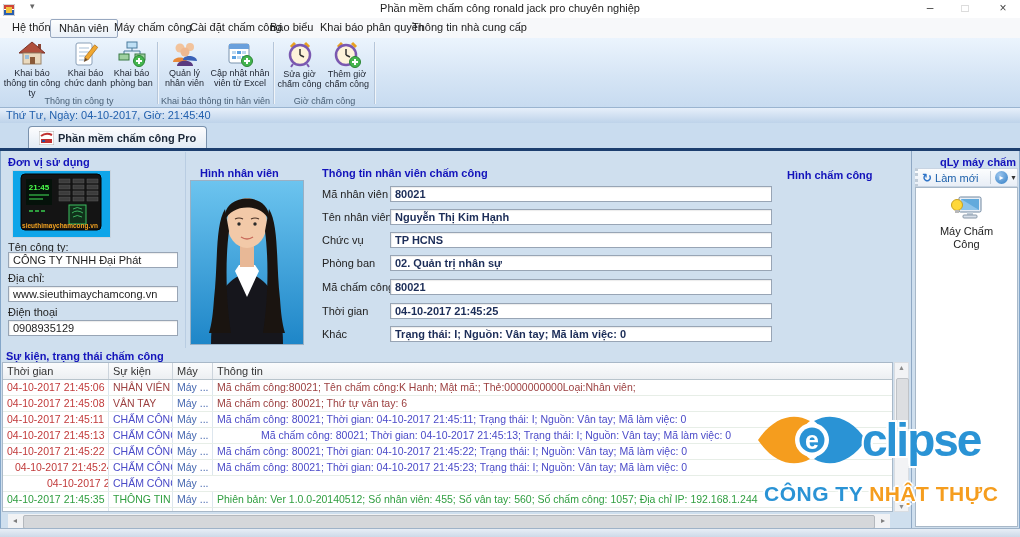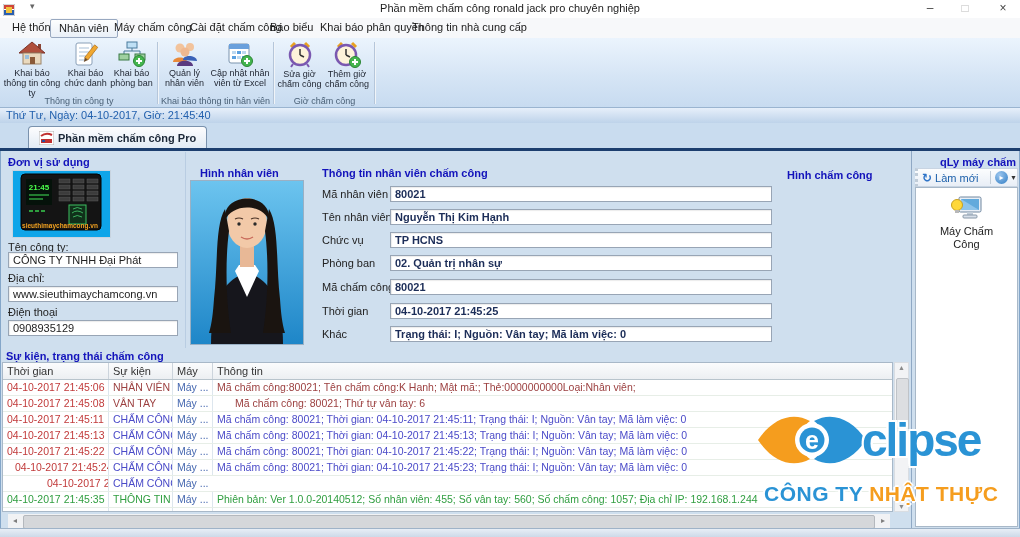--- a/index.html
+++ b/index.html
@@ -347,33 +347,33 @@
     <div class="evrow">
       <span style="color: rgb(193, 58, 58);">04-10-2017 21:45:06</span>
       <span style="color: rgb(156, 64, 64);">NHÂN VIÊN</span>
       <span style="color: rgb(70, 104, 176);">Máy ...</span>
       <span style="color: rgb(156, 64, 64);">Mã chấm công:80021; Tên chấm công:K Hanh; Mật mã:; Thẻ:0000000000Loại:Nhân viên;</span>
     </div>
     <div class="evrow">
       <span style="color: rgb(193, 58, 58);">04-10-2017 21:45:08</span>
       <span style="color: rgb(156, 64, 64);">VÂN TAY</span>
       <span style="color: rgb(70, 104, 176);">Máy ...</span>
-      <span style="color: rgb(156, 64, 64); margin-left: 18px;">Mã chấm công: 80021; Thứ tự vân tay: 6</span>
+      <span style="color: rgb(156, 64, 64);">Mã chấm công: 80021; Thứ tự vân tay: 6</span>
     </div>
     <div class="evrow">
       <span style="color: rgb(193, 58, 58);">04-10-2017 21:45:11</span>
       <span style="color: rgb(74, 74, 200);">CHẤM CÔNG</span>
       <span style="color: rgb(70, 104, 176);">Máy ...</span>
       <span style="color: rgb(74, 74, 200);">Mã chấm công: 80021; Thời gian: 04-10-2017 21:45:11; Trạng thái: I; Nguồn: Vân tay; Mã làm việc: 0</span>
     </div>
     <div class="evrow">
       <span style="color: rgb(193, 58, 58);">04-10-2017 21:45:13</span>
       <span style="color: rgb(74, 74, 200);">CHẤM CÔNG</span>
       <span style="color: rgb(70, 104, 176);">Máy ...</span>
-      <span style="color: rgb(74, 74, 200);">Mã chấm công: 80021; Thời gian: 04-10-2017 21:45:13; Trạng thái: I; Nguồn: Vân tay; Mã làm việc: 0</span>
+      <span style="color: rgb(74, 74, 200); margin-left: 44px;">Mã chấm công: 80021; Thời gian: 04-10-2017 21:45:13; Trạng thái: I; Nguồn: Vân tay; Mã làm việc: 0</span>
     </div>
     <div class="evrow">
       <span style="color: rgb(193, 58, 58);">04-10-2017 21:45:22</span>
       <span style="color: rgb(74, 74, 200);">CHẤM CÔNG</span>
       <span style="color: rgb(70, 104, 176);">Máy ...</span>
       <span style="color: rgb(74, 74, 200);">Mã chấm công: 80021; Thời gian: 04-10-2017 21:45:22; Trạng thái: I; Nguồn: Vân tay; Mã làm việc: 0</span>
     </div>
     <div class="evrow">
       <span style="color: rgb(193, 58, 58); padding-left: 12px;">04-10-2017 21:45:24</span>
       <span style="color: rgb(74, 74, 200);">CHẤM CÔNG</span>

